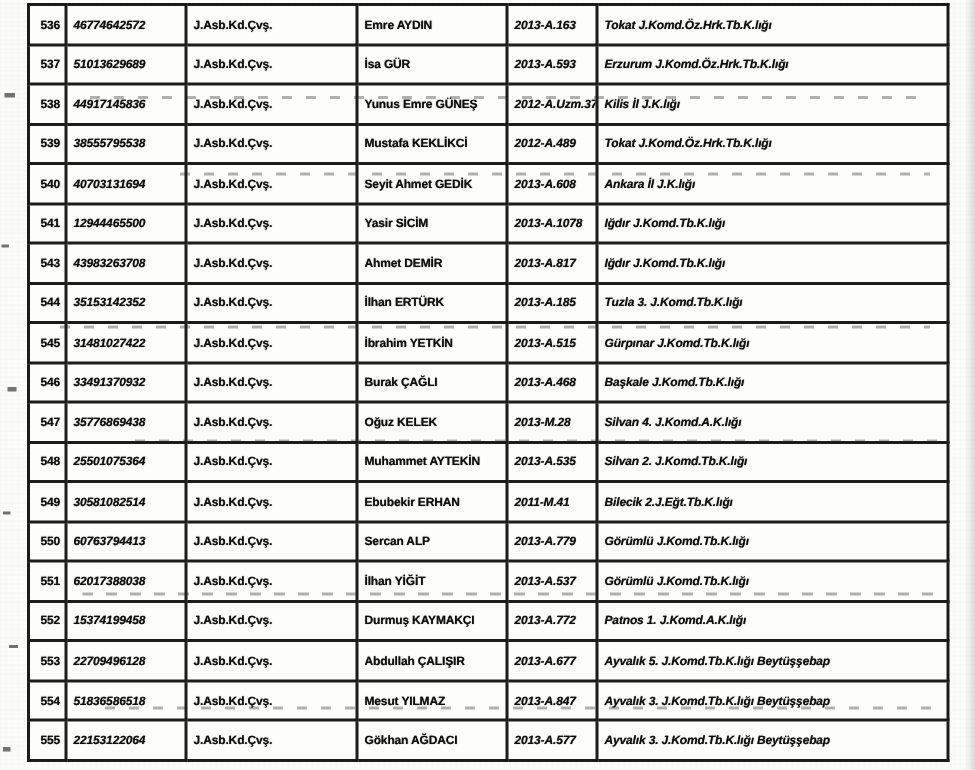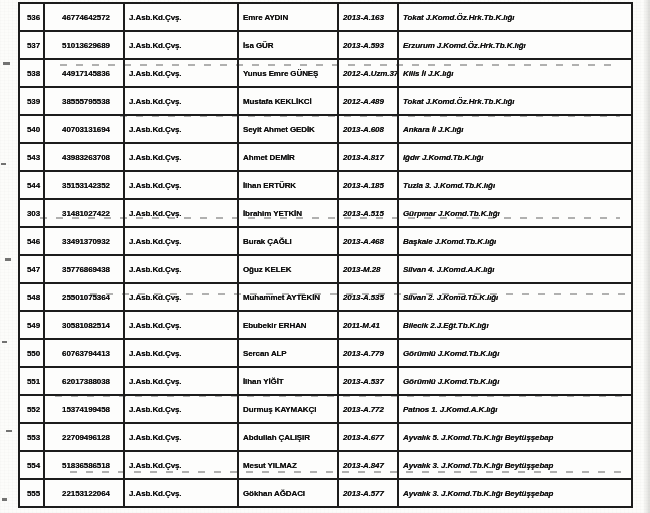--- a/index.html
+++ b/index.html
@@ -23,21 +23,21 @@
   }
   table.doc td{
     border:2px solid #1c1c1c;
     font-size:8px;font-weight:700;color:#0f0f0f;
     vertical-align:middle;white-space:nowrap;overflow:hidden;
     padding:0 0 0 4px;
     text-shadow:0 0 .6px rgba(30,30,30,.85);
     letter-spacing:-.1px;
   }
   td.c-no{text-align:center;padding:0;font-size:8px;}
-  td.c-id{text-align:center;padding:0;letter-spacing:.2px;font-size:7.6px;}
+  td.c-id{padding:0;letter-spacing:.2px;font-size:7.6px;font-style:italic;}
   td.c-rank{font-size:7.8px;}
   td.c-name{font-size:8px;}
   td.c-code{font-size:7.4px;padding-left:3px;letter-spacing:-.2px;font-style:italic;}
   td.c-unit{font-size:7.8px;font-style:italic;}
   tr.data-row{height:25.3px;}
   
   .speckle{position:absolute;background:#2a2a2a;opacity:.65;}
   .shadow-line{
     position:absolute;height:2px;opacity:.35;
     background:repeating-linear-gradient(90deg,#222 0 7px,transparent 7px 16px);
@@ -96,37 +96,45 @@
     </tr>
         <tr class="data-row">
       <td class="c-no">540</td>
       <td class="c-id">40703131694</td>
       <td class="c-rank">J.Asb.Kd.Çvş.</td>
       <td class="c-name">Seyit Ahmet GEDİK</td>
       <td class="c-code">2013-A.608</td>
       <td class="c-unit">Ankara İl J.K.lığı</td>
     </tr>
         <tr class="data-row">
+      <td class="c-no">541</td>
+      <td class="c-id">12944465500</td>
+      <td class="c-rank">J.Asb.Kd.Çvş.</td>
+      <td class="c-name">Yasir SİCİM</td>
+      <td class="c-code">2013-A.1078</td>
+      <td class="c-unit">Iğdır J.Komd.Tb.K.lığı</td>
+    </tr>
+        <tr class="data-row">
       <td class="c-no">543</td>
       <td class="c-id">43983263708</td>
       <td class="c-rank">J.Asb.Kd.Çvş.</td>
       <td class="c-name">Ahmet DEMİR</td>
       <td class="c-code">2013-A.817</td>
       <td class="c-unit">Iğdır J.Komd.Tb.K.lığı</td>
     </tr>
         <tr class="data-row">
       <td class="c-no">544</td>
       <td class="c-id">35153142352</td>
       <td class="c-rank">J.Asb.Kd.Çvş.</td>
       <td class="c-name">İlhan ERTÜRK</td>
       <td class="c-code">2013-A.185</td>
       <td class="c-unit">Tuzla 3. J.Komd.Tb.K.lığı</td>
     </tr>
         <tr class="data-row">
-      <td class="c-no">303</td>
+      <td class="c-no">545</td>
       <td class="c-id">31481027422</td>
       <td class="c-rank">J.Asb.Kd.Çvş.</td>
       <td class="c-name">İbrahim YETKİN</td>
       <td class="c-code">2013-A.515</td>
       <td class="c-unit">Gürpınar J.Komd.Tb.K.lığı</td>
     </tr>
         <tr class="data-row">
       <td class="c-no">546</td>
       <td class="c-id">33491370932</td>
       <td class="c-rank">J.Asb.Kd.Çvş.</td>

